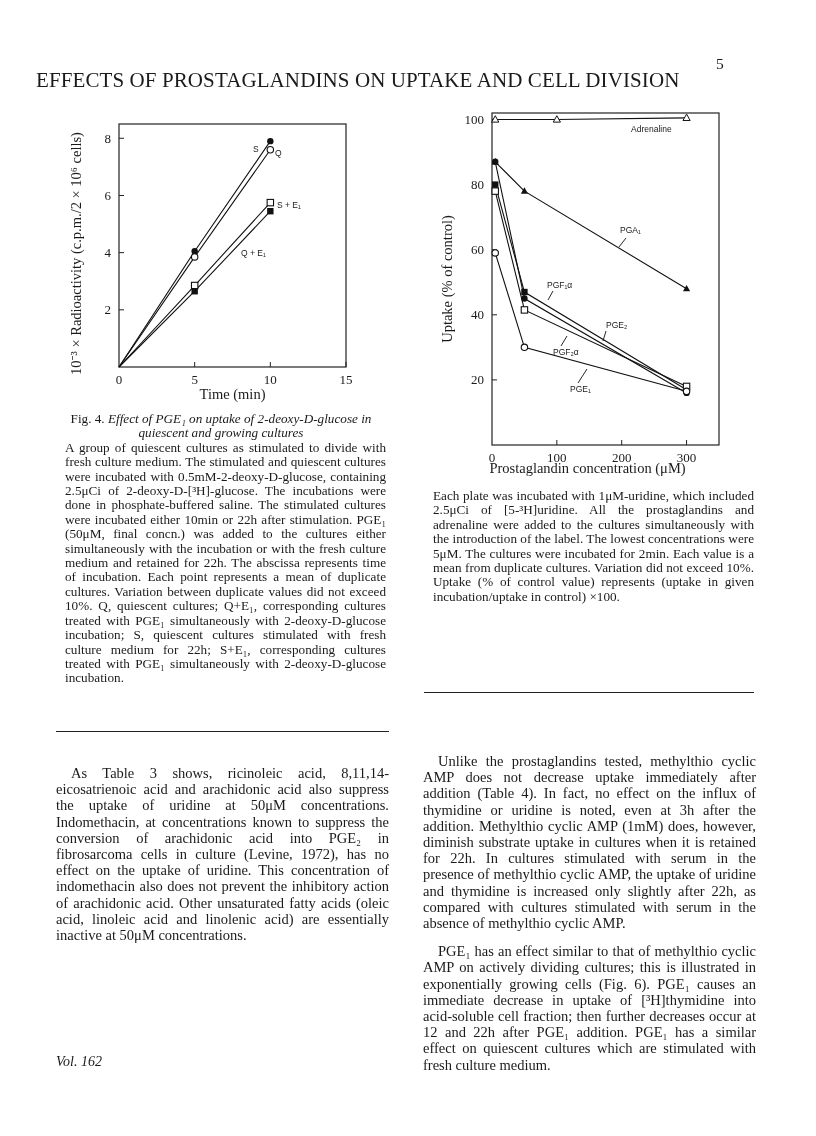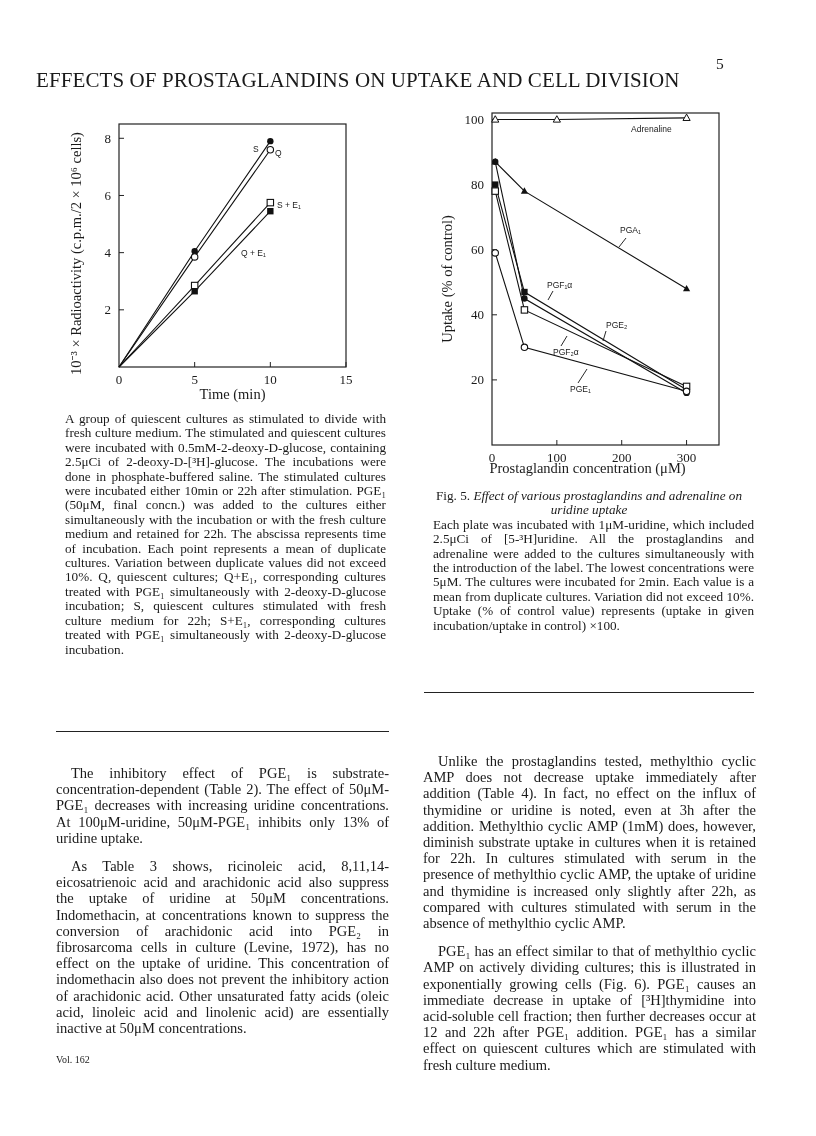--- a/index.html
+++ b/index.html
@@ -12,21 +12,21 @@
   .fig svg text { font-family: "Liberation Serif", serif; fill: #1a1a1a; }
   .fig svg .lbl { font-family: "Liberation Sans", sans-serif; font-size: 8.5px; }
   .cap { position: absolute; font-size: 13.2px; line-height: 14.4px; text-align: justify; }
   .cap .title { text-align: center; }
   .cap .title i { font-style: italic; }
   .cap .body { padding-left: 9px; }
   .rule { position: absolute; height: 0; border-top: 1.3px solid #222; }
   .col { position: absolute; font-size: 14.5px; line-height: 16.2px; text-align: justify; }
   .col p { margin: 0; }
   .col p.ind { text-indent: 15px; margin-top: 12px; }
-  .footer { position: absolute; left: 56px; top: 1054px; font-size: 10px; }
+  .footer { position: absolute; left: 56px; top: 1054px; font-size: 14px; font-style: italic; }
 </style>
 </head>
 <body>
 
 <div class="running-head">EFFECTS OF PROSTAGLANDINS ON UPTAKE AND CELL DIVISION</div>
 <div class="page-num">5</div>
 
 <div class="fig" style="left:0;top:0;width:816px;height:1136px;pointer-events:none;">
   <svg id="fig4svg" width="816" height="1136" style="position:absolute;left:0;top:0;">
       <rect x="119" y="124" width="227" height="243" fill="none" stroke="#222" stroke-width="1.2"></rect>
@@ -120,36 +120,35 @@
       <text x="606" y="328" class="lbl">PGE₂</text>
       <line x1="606" y1="331" x2="603" y2="341" stroke="#111" stroke-width="0.9"></line>
       <text x="553" y="355" class="lbl">PGF₂α</text>
       <line x1="561" y1="346" x2="567" y2="336" stroke="#111" stroke-width="0.9"></line>
       <text x="570" y="392" class="lbl">PGE₁</text>
       <line x1="578" y1="383" x2="587" y2="369" stroke="#111" stroke-width="0.9"></line>
     </svg>
 </div>
 
 <div class="cap" style="left:56px;top:412px;width:330px;">
+  <div class="title">
+    <span>Fig. 4.</span>
+    <i>Effect of PGE₁ on uptake of 2-deoxy-D-glucose in quiescent and growing cultures</i>
+  </div>
   <div class="body">A group of quiescent cultures as stimulated to divide with fresh culture medium. The stimulated and quiescent cultures were incubated with 0.5mM-2-deoxy-D-glucose, containing 2.5μCi of 2-deoxy-D-[³H]-glucose. The incubations were done in phosphate-buffered saline. The stimulated cultures were incubated either 10min or 22h after stimulation. PGE₁ (50μM, final concn.) was added to the cultures either simultaneously with the incubation or with the fresh culture medium and retained for 22h. The abscissa represents time of incubation. Each point represents a mean of duplicate cultures. Variation between duplicate values did not exceed 10%. Q, quiescent cultures; Q+E₁, corresponding cultures treated with PGE₁ simultaneously with 2-deoxy-D-glucose incubation; S, quiescent cultures stimulated with fresh culture medium for 22h; S+E₁, corresponding cultures treated with PGE₁ simultaneously with 2-deoxy-D-glucose incubation.</div>
 </div>
 
 <div class="cap" style="left:424px;top:489px;width:330px;">
-  <div class="title">
-    <span>Fig. 5.</span>
-    <i>Effect of various prostaglandins and adrenaline on uridine uptake</i>
-  </div>
   <div class="body">Each plate was incubated with 1μM-uridine, which included 2.5μCi of [5-³H]uridine. All the prostaglandins and adrenaline were added to the cultures simultaneously with the introduction of the label. The lowest concentrations were 5μM. The cultures were incubated for 2min. Each value is a mean from duplicate cultures. Variation did not exceed 10%. Uptake (% of control value) represents (uptake in given incubation/uptake in control) ×100.</div>
 </div>
 
 <div class="rule" style="left:56px;top:731px;width:333px;"></div>
 <div class="rule" style="left:424px;top:692px;width:330px;"></div>
 
 <div class="col" style="left:56px;top:753px;width:333px;">
-  <p class="ind">The inhibitory effect of PGE₁ is substrate-concentration-dependent (Table 2). The effect of 50μM-PGE₁ decreases with increasing uridine concentrations. At 100μM-uridine, 50μM-PGE₁ inhibits only 13% of uridine uptake.</p>
   <p class="ind">As Table 3 shows, ricinoleic acid, 8,11,14-eicosatrienoic acid and arachidonic acid also suppress the uptake of uridine at 50μM concentrations. Indomethacin, at concentrations known to suppress the conversion of arachidonic acid into PGE₂ in fibrosarcoma cells in culture (Levine, 1972), has no effect on the uptake of uridine. This concentration of indomethacin also does not prevent the inhibitory action of arachidonic acid. Other unsaturated fatty acids (oleic acid, linoleic acid and linolenic acid) are essentially inactive at 50μM concentrations.</p>
 </div>
 
 <div class="col" style="left:423px;top:741px;width:333px;">
   <p class="ind">Unlike the prostaglandins tested, methylthio cyclic AMP does not decrease uptake immediately after addition (Table 4). In fact, no effect on the influx of thymidine or uridine is noted, even at 3h after the addition. Methylthio cyclic AMP (1mM) does, however, diminish substrate uptake in cultures when it is retained for 22h. In cultures stimulated with serum in the presence of methylthio cyclic AMP, the uptake of uridine and thymidine is increased only slightly after 22h, as compared with cultures stimulated with serum in the absence of methylthio cyclic AMP.</p>
   <p class="ind">PGE₁ has an effect similar to that of methylthio cyclic AMP on actively dividing cultures; this is illustrated in exponentially growing cells (Fig. 6). PGE₁ causes an immediate decrease in uptake of [³H]thymidine into acid-soluble cell fraction; then further decreases occur at 12 and 22h after PGE₁ addition. PGE₁ has a similar effect on quiescent cultures which are stimulated with fresh culture medium.</p>
 </div>
 
 <div class="footer">Vol. 162</div>
 

